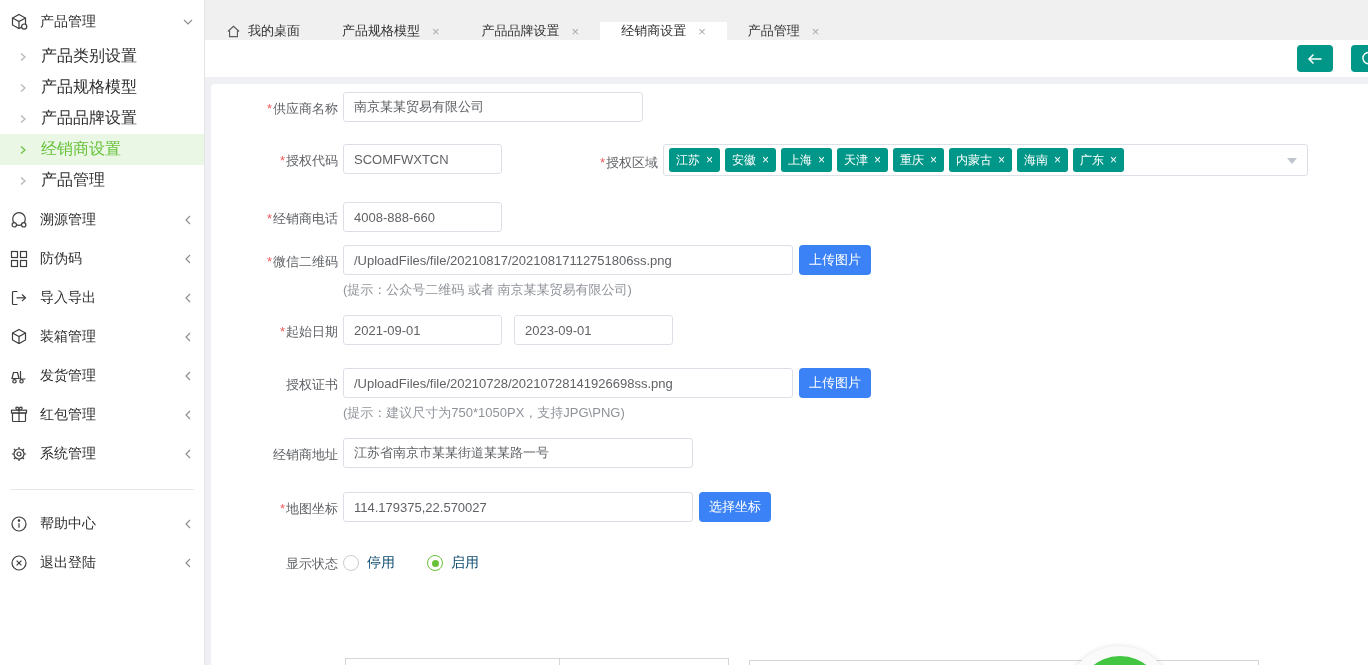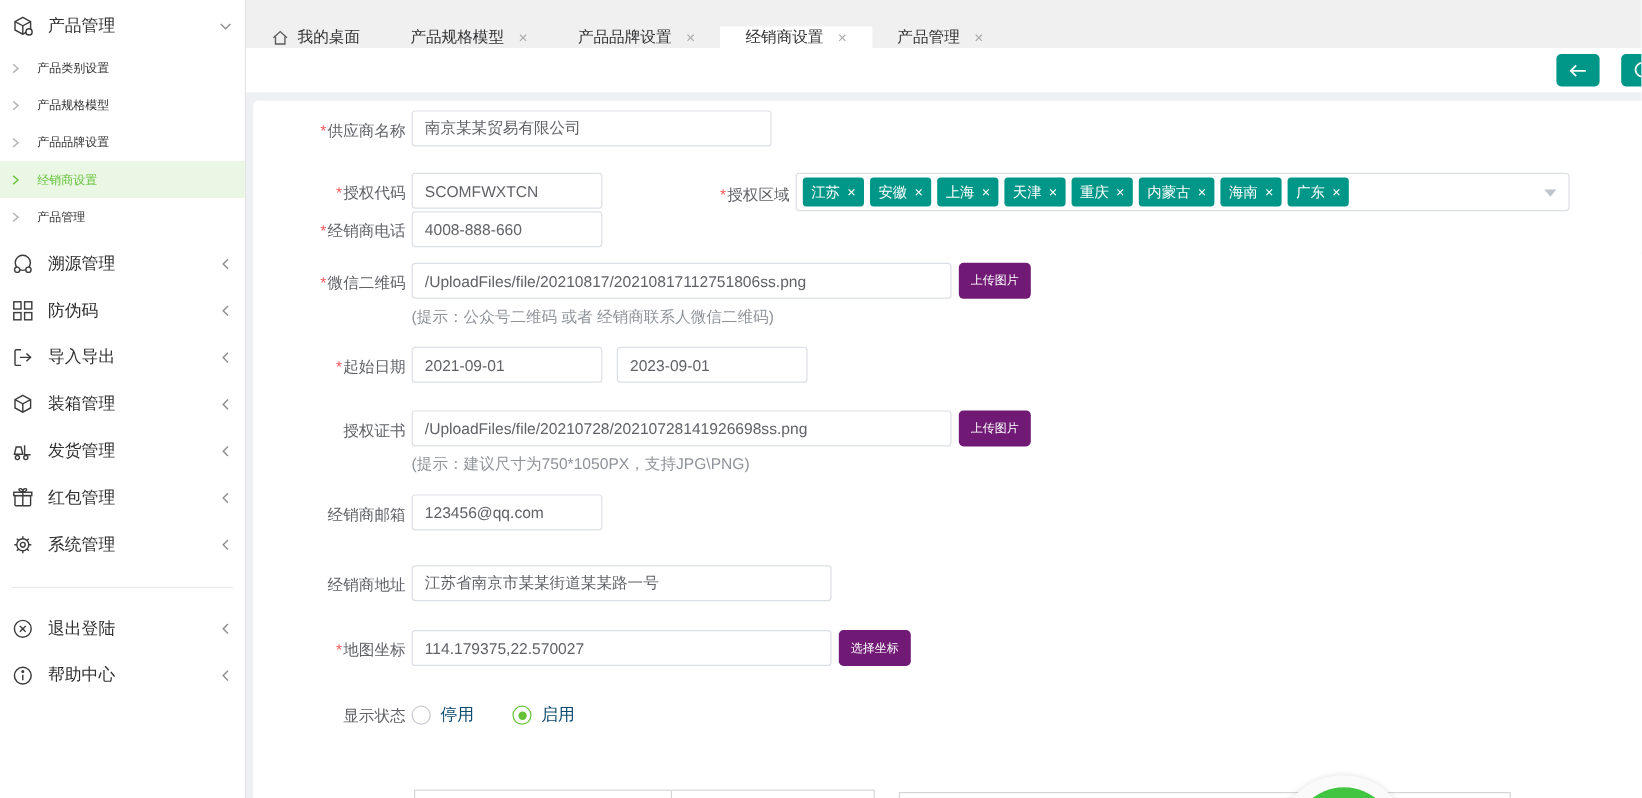--- a/index.html
+++ b/index.html
@@ -9,22 +9,22 @@
 
   
   .sidebar { width:205px; height:665px; background:#fff; border-right:1px solid #e4e4e4;
     flex-shrink:0; padding-top:2px; position:relative; }
   .side-item { display:flex; align-items:center; height:39px; padding:0 10px 0 9px;
     font-size:14px; color:#2e2e2e; cursor:pointer; }
   .side-item .ic { width:19px; height:19px; display:flex; align-items:center; justify-content:center;
     margin-right:12px; color:#3d3d3d; }
   .side-item .lbl { flex:1; }
   .side-item .chev { color:#8f8f8f; display:flex; }
-  .sub-item { display:flex; align-items:center; height:31px; padding-left:8px;
-    font-size:10px; color:#2e2e2e; cursor:pointer;text-align:center; }
+  .sub-item { display:flex; align-items:center; height:31px; padding-left:18px;
+    font-size:16px; color:#2e2e2e; cursor:pointer;text-align:center; }
   .sub-item .arrow { color:#b4b4b4; margin-right:13px; display:flex; }
   .sub-item.active { background:#e9f7e4; color:#67c23a; }
   .sub-item.active .arrow { color:#67c23a; }
   .side-divider { height:1px; background:#e8e8e8; margin:16px 10px 14px 10px; }
 
   
   .main { flex:1; display:flex; flex-direction:column; background:#eef0f3; min-width:0; }
 
   
   .tabbar { height:40px; background:#f0f0f0; display:flex; align-items:flex-end; flex-shrink:0; }
@@ -48,25 +48,25 @@
   .content { flex:1; background:#fff; margin-left:6px; border-radius:4px 0 0 0;
     padding:8px 0 0 16px; position:relative; overflow:hidden; }
   .frow { display:flex; align-items:flex-start; }
   .flabel { width:111px; text-align:right; font-size:13px; color:#606266;
     padding-top:8px; margin-right:5px; white-space:nowrap; flex-shrink:0; }
   .star { color:#f05a5a; margin-right:1px; }
   .inp { height:30px; border:1px solid #dcdfe6; border-radius:3px; background:#fff;
     font-size:13px; color:#606266; padding:0 10px;
     font-family:"Liberation Sans","DejaVu Sans",sans-serif; }
   .w300{width:300px;} .w159{width:159px;} .w450{width:450px;} .w350{width:350px;}
-  .btn-teal { height:30px; border:none; border-radius:4px; background:#701a75; color:#fff;
-    font-size:10px; padding:0 10px; margin-left:6px; cursor:pointer; white-space:nowrap;
+  .btn-teal { height:30px; border:none; border-radius:4px; background:#3b82f6; color:#fff;
+    font-size:13px; padding:0 10px; margin-left:6px; cursor:pointer; white-space:nowrap;
     font-family:"Liberation Sans","DejaVu Sans",sans-serif; }
   .hint { font-size:13px; color:#8f9399; margin-top:6px; height:17px; }
-  .mb1{margin-bottom:22px;} .mb2{} .mb3{margin-bottom:13px;}
+  .mb1{margin-bottom:22px;} .mb2{margin-bottom:26px;} .mb3{margin-bottom:13px;}
   .mb4{margin-bottom:17px;} .mb5{margin-bottom:23px;} .mb6{margin-bottom:17px;}
   .mb7{margin-bottom:29px;} .mb8{margin-bottom:24px;} .mb9{margin-bottom:31px;}
 
   
   .region-label { margin-left:auto; padding-top:10px; }
   .mselect { width:645px; height:32px; border:1px solid #dcdfe6; border-radius:3px;
     display:flex; align-items:center; padding:0 26px 0 5px; position:relative;
     margin-right:60px; flex-shrink:0; }
   .tag { background:#009688; color:#ffffff; font-size:12px; height:24px; border-radius:3px;
     display:flex; align-items:center; padding:0 7px; margin-right:5px; white-space:nowrap; }
@@ -275,40 +275,40 @@
           </svg>
       </span>
     </div>
 
     <div class="side-divider"></div>
 
     <div class="side-item">
       <span class="ic">
         <svg width="18" height="18" viewBox="0 0 18 18" fill="none" stroke="currentColor" stroke-width="1.2">
           <circle cx="9" cy="9" r="7"></circle>
-            <path d="M6.6 6.6 L11.4 11.4 M11.4 6.6 L6.6 11.4"></path>
-        </svg>
-      </span>
-      <span class="lbl">退出登陆</span>
-      <span class="chev">
-        <svg width="12" height="12" viewBox="0 0 12 12" fill="none" stroke="currentColor" stroke-width="1.2">
-            <polyline points="8,2 4,6 8,10"></polyline>
-          </svg>
-      </span>
-    </div>
-
-    <div class="side-item">
-      <span class="ic">
-        <svg width="18" height="18" viewBox="0 0 18 18" fill="none" stroke="currentColor" stroke-width="1.2">
-          <circle cx="9" cy="9" r="7"></circle>
             <circle cx="9" cy="5.6" r="0.7" fill="currentColor"></circle>
             <path d="M9 8.2 V12.8"></path>
         </svg>
       </span>
       <span class="lbl">帮助中心</span>
+      <span class="chev">
+        <svg width="12" height="12" viewBox="0 0 12 12" fill="none" stroke="currentColor" stroke-width="1.2">
+            <polyline points="8,2 4,6 8,10"></polyline>
+          </svg>
+      </span>
+    </div>
+
+    <div class="side-item">
+      <span class="ic">
+        <svg width="18" height="18" viewBox="0 0 18 18" fill="none" stroke="currentColor" stroke-width="1.2">
+          <circle cx="9" cy="9" r="7"></circle>
+            <path d="M6.6 6.6 L11.4 11.4 M11.4 6.6 L6.6 11.4"></path>
+        </svg>
+      </span>
+      <span class="lbl">退出登陆</span>
       <span class="chev">
         <svg width="12" height="12" viewBox="0 0 12 12" fill="none" stroke="currentColor" stroke-width="1.2">
             <polyline points="8,2 4,6 8,10"></polyline>
           </svg>
       </span>
     </div>
   </nav>
 
   <div class="main">
 
@@ -410,45 +410,41 @@
         <input class="inp w159" readonly="" value="4008-888-660" style="">
       </div>
 
       <div class="frow mb4">
         <div class="flabel"><span class="star">*</span><span>微信二维码</span></div>
         <div>
           <div style="display:flex;align-items:flex-start">
             <input class="inp w450" readonly="" value="/UploadFiles/file/20210817/20210817112751806ss.png" style="">
             <button class="btn-teal">上传图片</button>
           </div>
-          <div class="hint">(提示：公众号二维码 或者 经销商联系人微信二维码)</div>
+          <div class="hint">(提示：公众号二维码 或者 南京某某贸易有限公司)</div>
         </div>
       </div>
 
       <div class="frow mb5">
         <div class="flabel"><span class="star">*</span><span>起始日期</span></div>
         <input class="inp w159" readonly="" style="margin-right: 12px;" value="2021-09-01">
         <input class="inp w159" readonly="" value="2023-09-01" style="">
       </div>
 
       <div class="frow mb6">
         <div class="flabel"><span>授权证书</span></div>
         <div>
           <div style="display:flex;align-items:flex-start">
             <input class="inp w450" readonly="" value="/UploadFiles/file/20210728/20210728141926698ss.png" style="">
             <button class="btn-teal">上传图片</button>
           </div>
           <div class="hint">(提示：建议尺寸为750*1050PX，支持JPG\PNG)</div>
         </div>
       </div>
 
-      <div class="frow mb7">
-        <div class="flabel"><span>经销商邮箱</span></div>
-        <input class="inp w159" readonly="" value="123456@qq.com" style="">
-      </div>
 
       <div class="frow mb8">
         <div class="flabel"><span>经销商地址</span></div>
         <input class="inp w350" readonly="" value="江苏省南京市某某街道某某路一号" style="">
       </div>
 
       <div class="frow mb9">
         <div class="flabel"><span class="star">*</span><span>地图坐标</span></div>
         <input class="inp w350" readonly="" value="114.179375,22.570027" style="">
         <button class="btn-teal">选择坐标</button>

